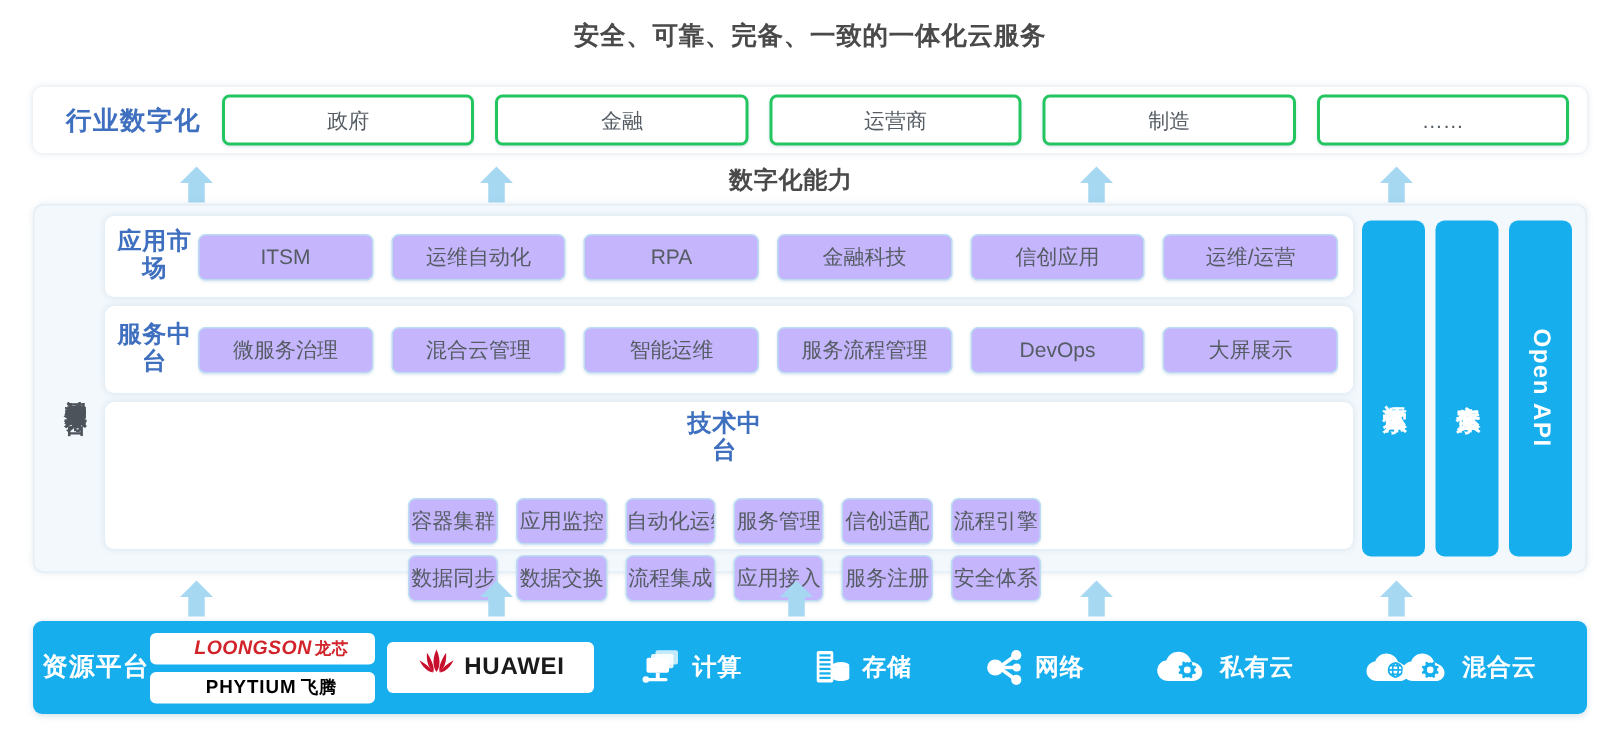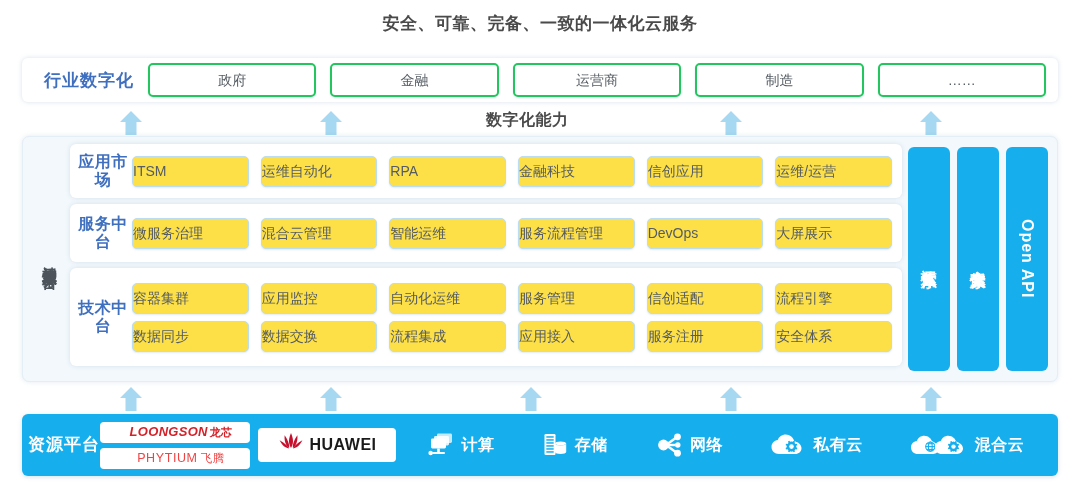--- a/index.html
+++ b/index.html
@@ -75,31 +75,31 @@
     flex:1;display:flex;flex-direction:column;gap:6px;min-width:0;
   }
   .row-card{
     background:#ffffff;border-radius:6px;
     box-shadow:0 0 4px rgba(130,160,190,.25);
     display:flex;align-items:center;
     padding:6px 10px 6px 4px;box-sizing:border-box;
   }
   .row-card.r1{height:54px;}
   .row-card.r2{height:58px;}
-  .row-card.r3{height:98px;}
+  .row-card.r3{height:98px;flex-direction:column;}
   .row-label{
     flex:0 0 58px;width:58px;text-align:center;
     font-size:16px;font-weight:bold;color:#3f6fbf;
     line-height:1.12;letter-spacing:.5px;
   }
   .row-grid{flex:1;display:flex;flex-direction:column;gap:7px;min-width:0;}
   .row-line{display:flex;gap:12px;min-width:0;}
   .cell{
-    flex:1;height:29px;line-height:29px;text-align:left;
-    background:#fde047;border:1px solid #bcdcf2;border-radius:5px;
+    flex:1;height:29px;line-height:29px;text-align:center;
+    background:#c4b5fd;border:1px solid #bcdcf2;border-radius:5px;
     font-size:14px;color:#555c63;white-space:nowrap;overflow:hidden;
     box-shadow:0 1px 2px rgba(140,175,205,.26);
   }
 
   
   .pillars{
     flex:0 0 142px;width:142px;display:flex;gap:7px;align-items:stretch;
     padding:3px 2px 3px 0;box-sizing:border-box;
   }
   .pillar{
@@ -137,21 +137,21 @@
   .chip{
     height:21px;background:#ffffff;border-radius:4px;
     display:flex;align-items:center;justify-content:center;padding-left:12px;
   }
   .chip-loongson{
     font-size:13px;font-weight:bold;font-style:italic;color:#d2232a;
     letter-spacing:.3px;
   }
   .chip-loongson .cjk{font-style:normal;font-size:11px;margin-left:2px;}
   .chip-phytium{
-    font-size:12.5px;font-weight:normal;color:#ef4444;letter-spacing:.6px;
+    font-size:12.5px;font-weight:bold;color:#000000;letter-spacing:.6px;
   }
   .chip-phytium .cjk{font-size:11.5px;margin-left:3px;}
   .huawei{
     flex:0 0 138px;height:34px;margin-left:8px;
     background:#ffffff;border-radius:4px;
     display:flex;align-items:center;justify-content:center;gap:6px;
   }
   .huawei-text{font-size:16px;font-weight:bold;color:#1a1a1a;letter-spacing:.5px;}
   .res-items{flex:1;display:flex;align-items:center;justify-content:space-around;padding-left:8px;}
   .res-item{display:flex;align-items:center;gap:7px;}

